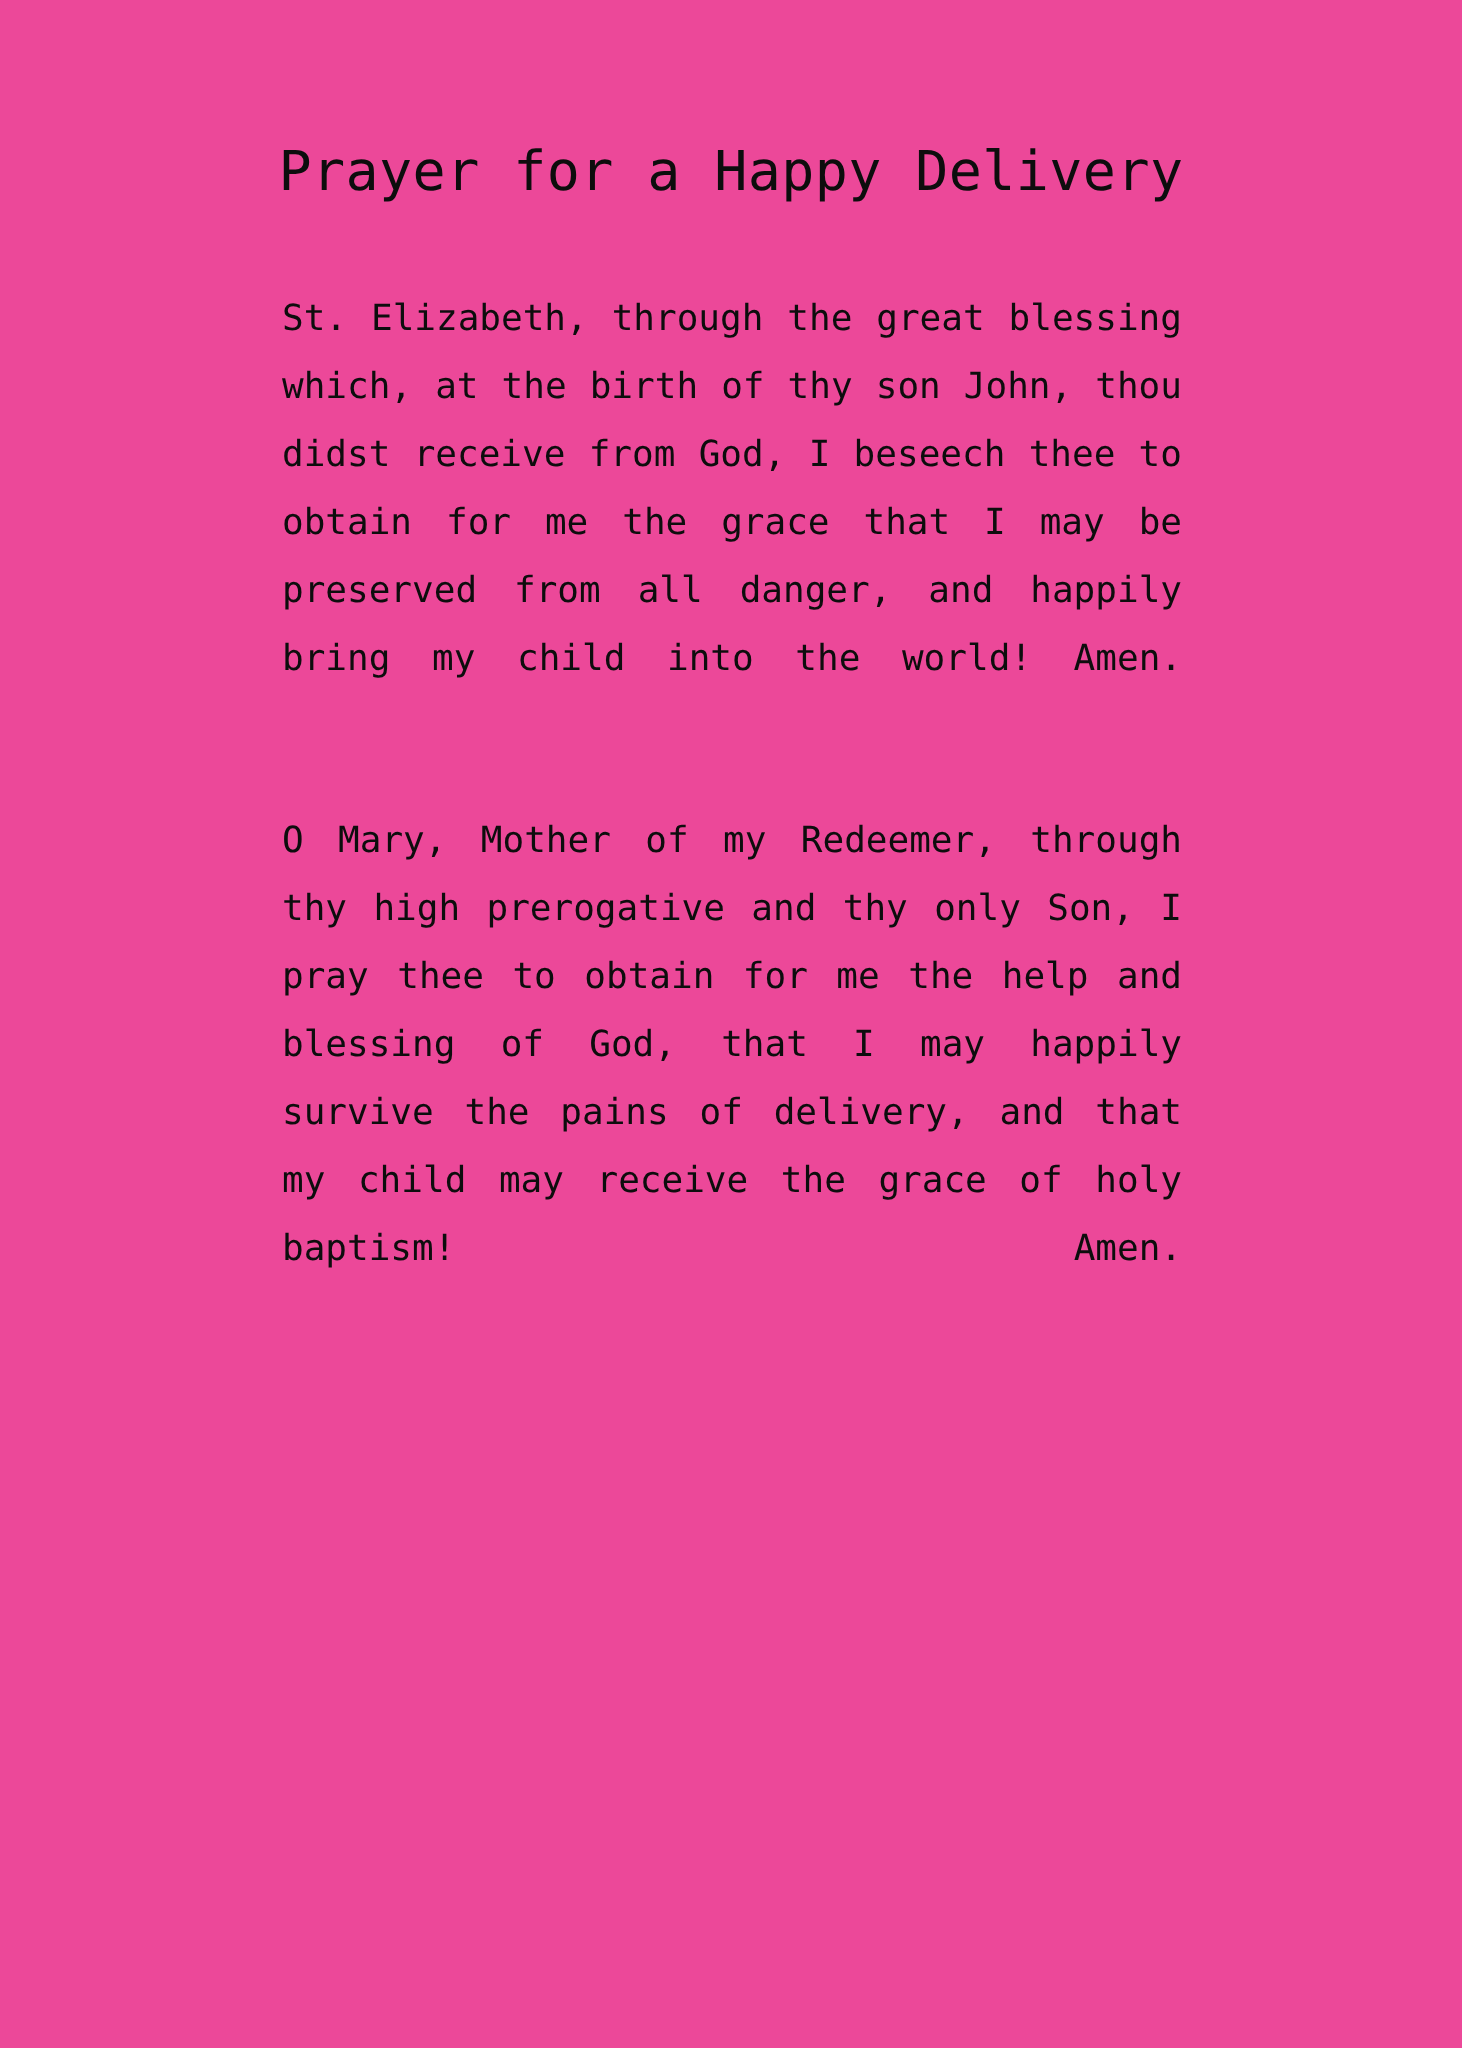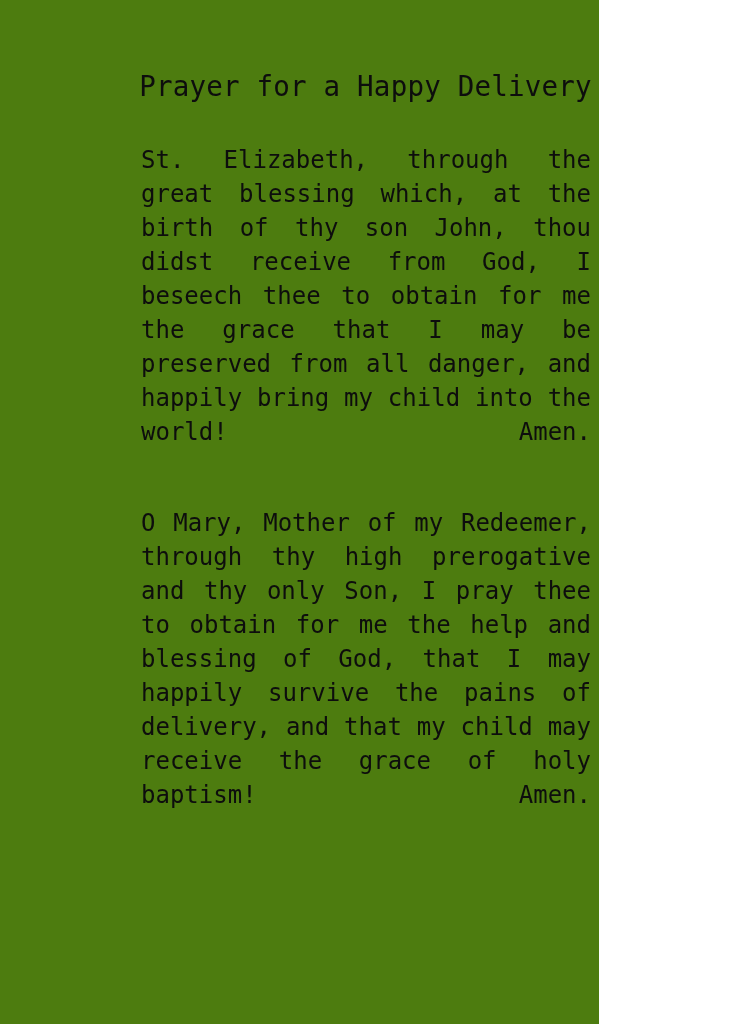--- a/index.html
+++ b/index.html
@@ -14,23 +14,23 @@
     background: #ffffff;
     font-family: "DejaVu Sans Mono", "Liberation Mono", monospace;
     color: #111111;
     overflow: hidden;
     -webkit-font-smoothing: antialiased;
   }
 
   
   .page {
     position: relative;
-    width: 599px;
+    width: 731px;
     height: 1024px;
-    background: #4d7c0f;
+    background: #ec4899;
     box-sizing: border-box;
   }
 
   
   .doc-title {
     position: absolute;
     top: 50px;
     left: 0;
     width: 731px;
     text-align: center;
@@ -46,21 +46,21 @@
   
   .prayer-body {
     position: absolute;
     top: 143px;
     left: 141px;
     width: 450px;
   }
 
   .prayer-paragraph {
     font-family: "DejaVu Sans Mono", "Liberation Mono", monospace;
-    font-size: 24px;
+    font-size: 18px;
     line-height: 34px;
     color: #0d0d0d;
     text-align: justify;
     text-justify: inter-word;
     margin: 0 0 23px 0;
     letter-spacing: 0px;
     word-spacing: 0px;
     hyphens: none;
   }
 

